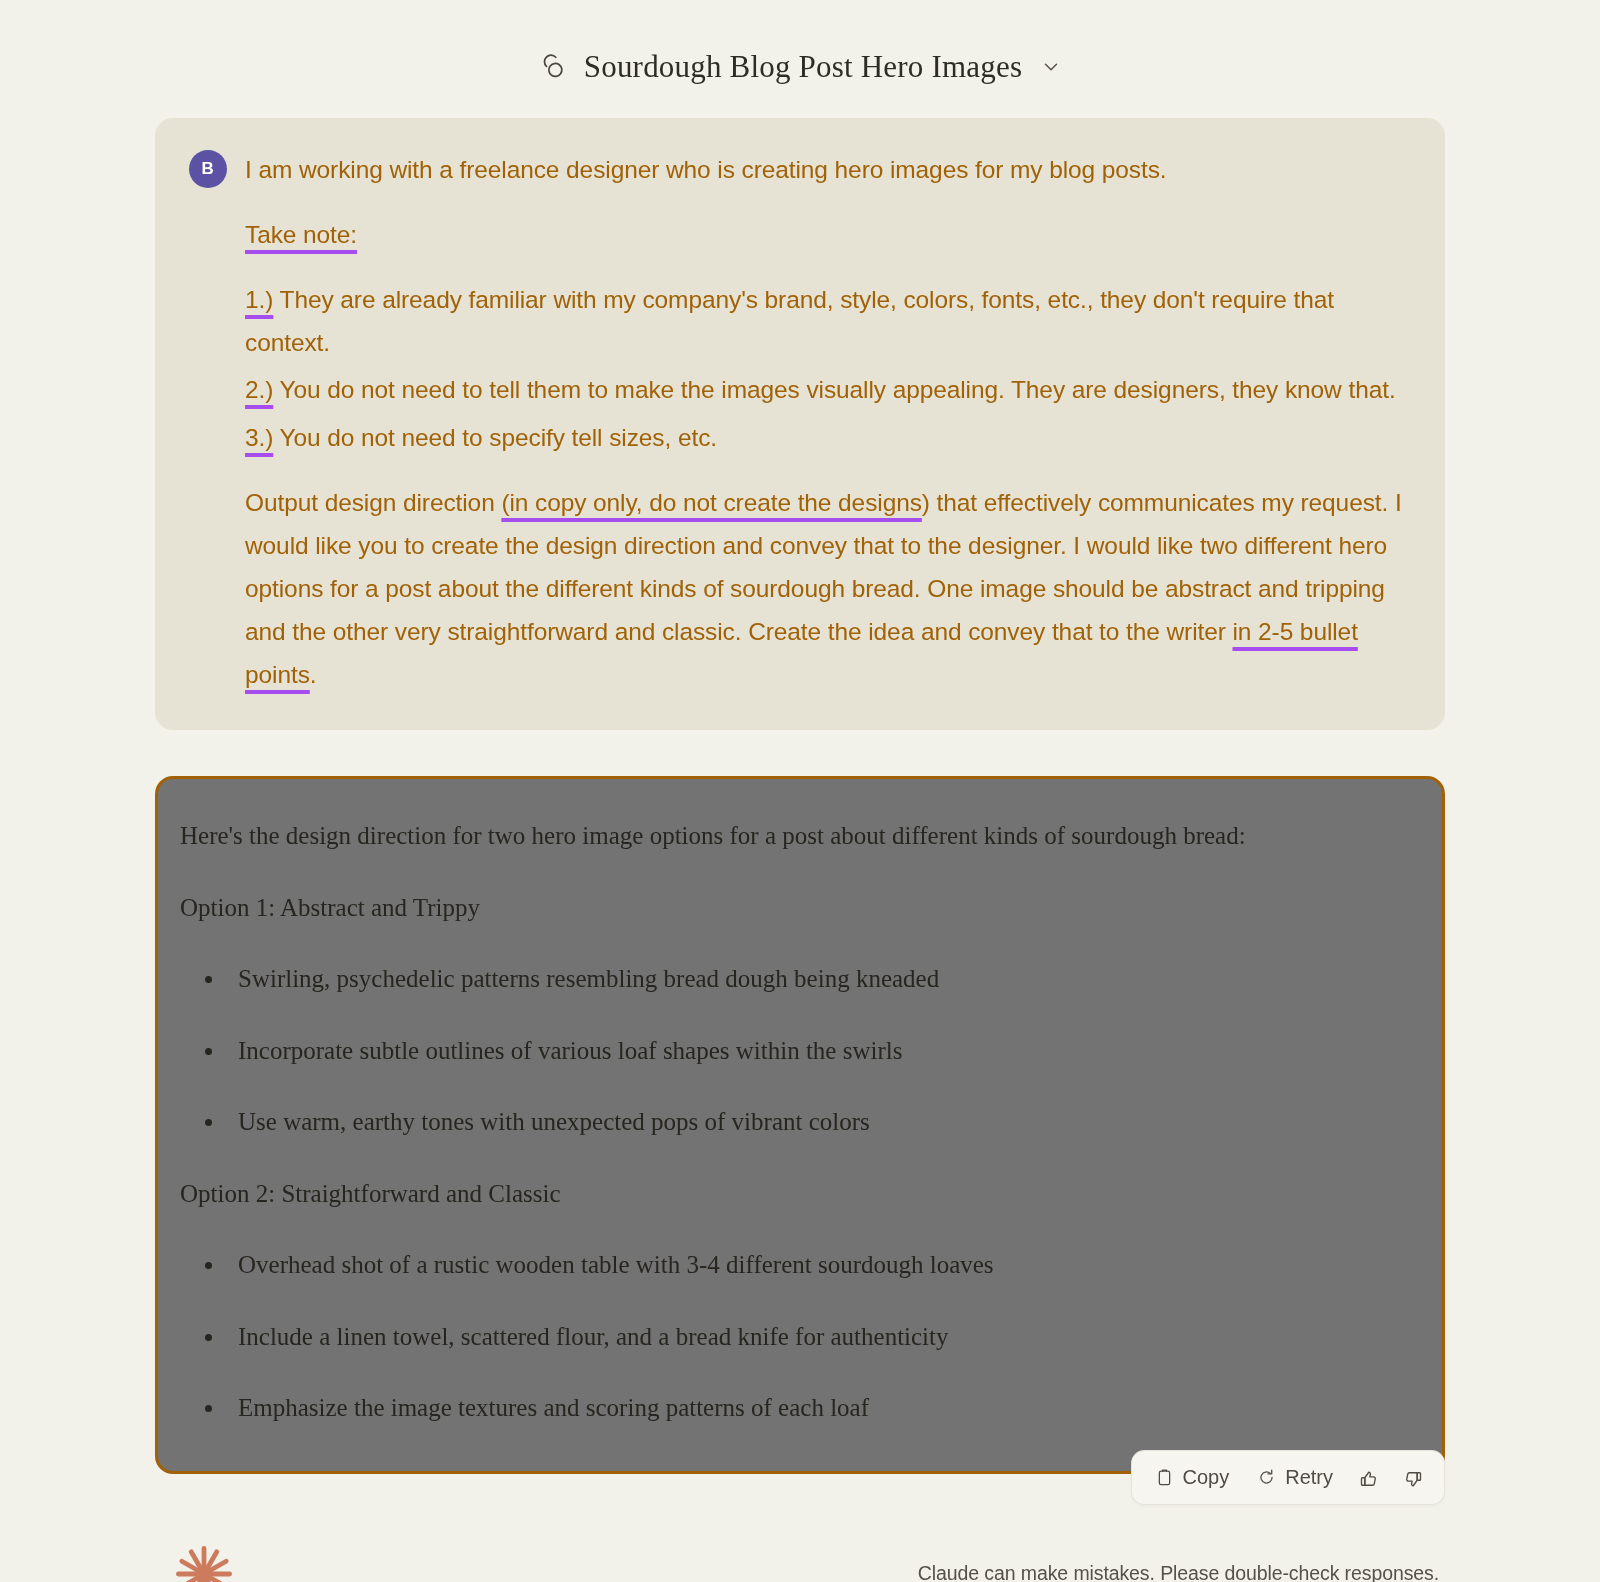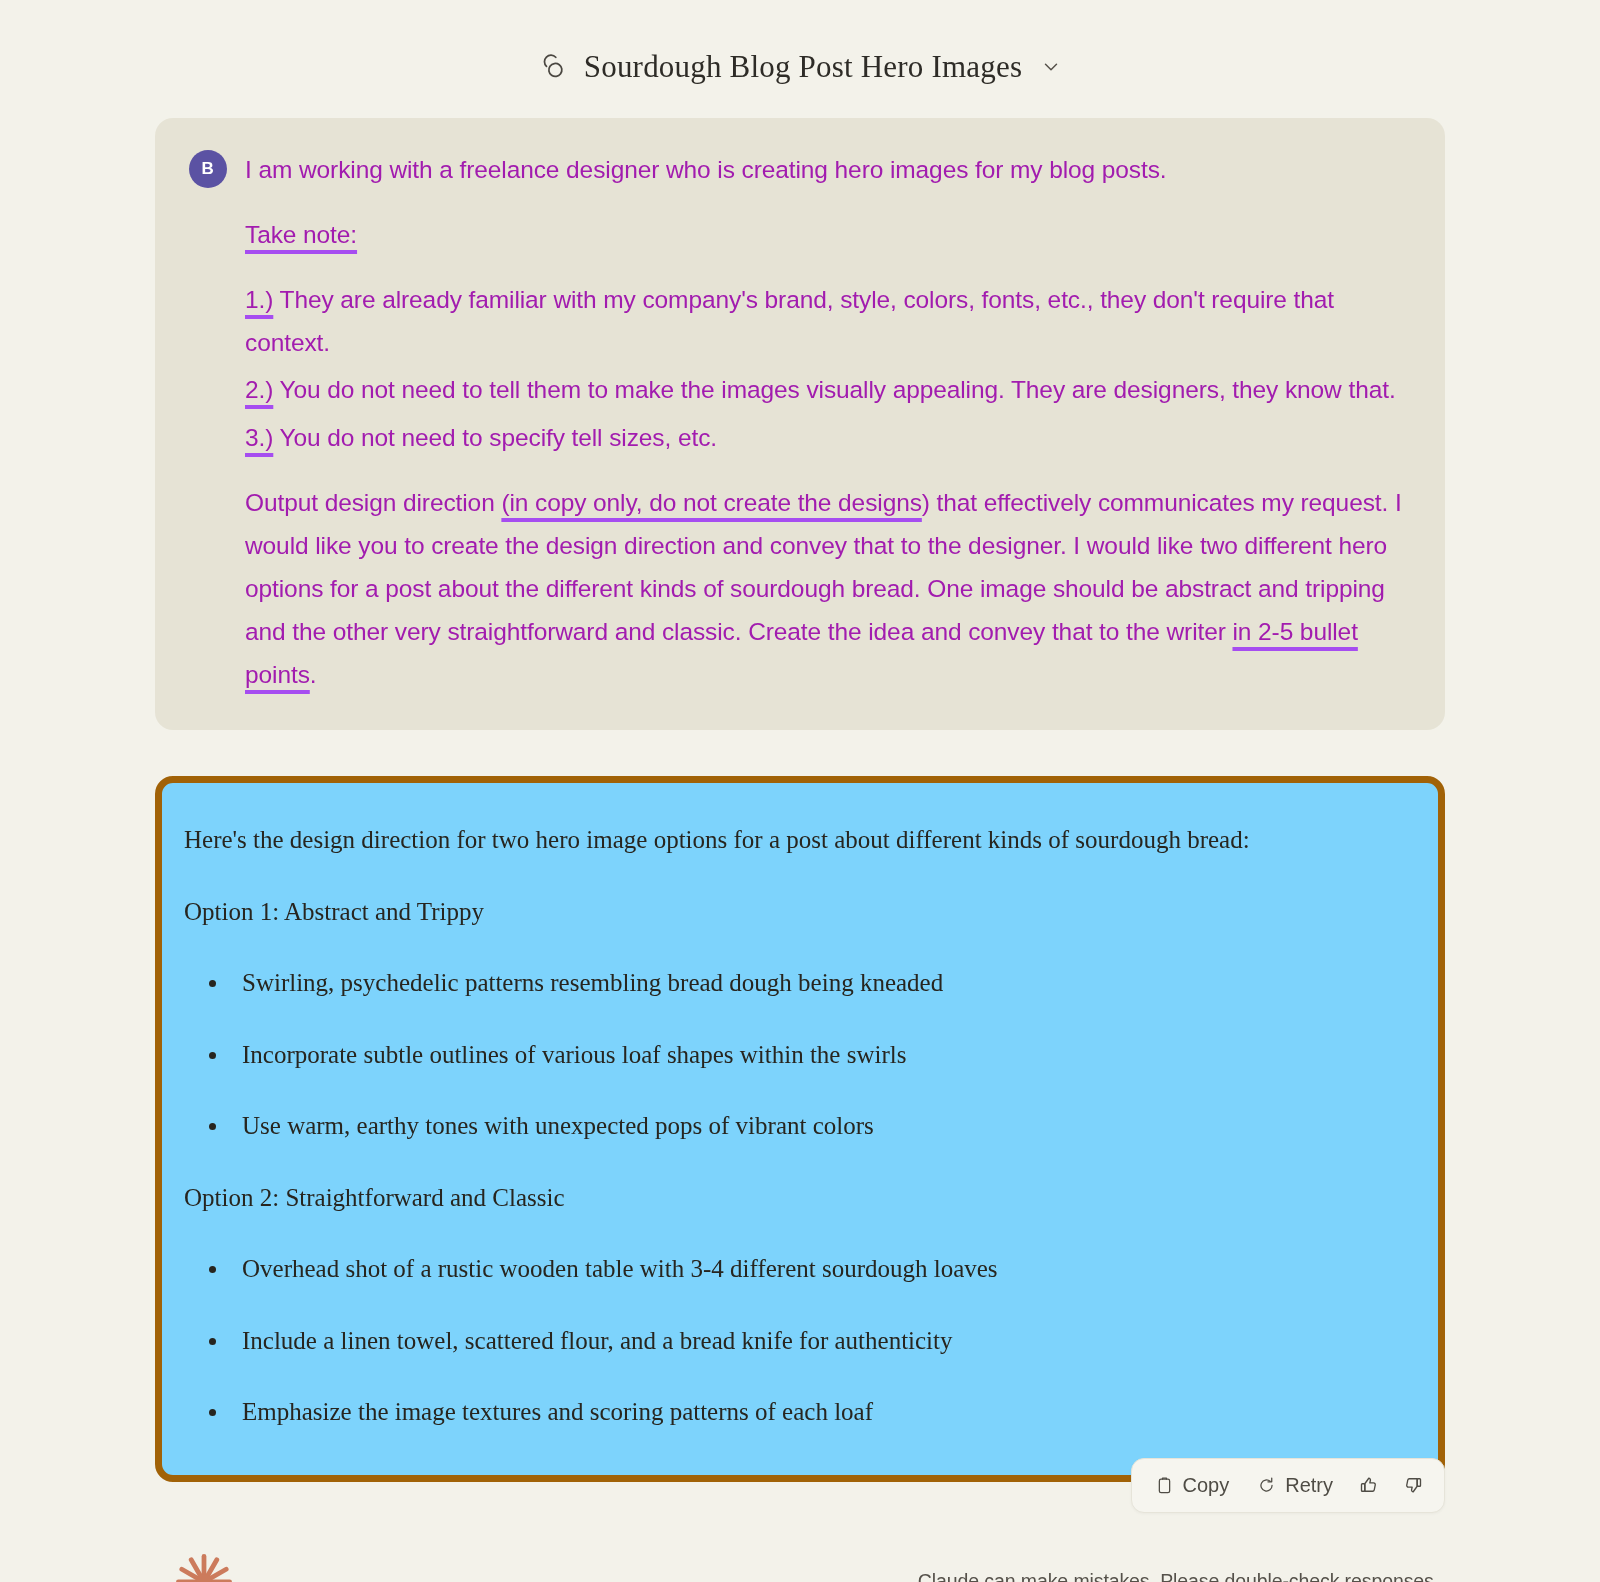--- a/index.html
+++ b/index.html
@@ -89,43 +89,43 @@
     justify-content: center;
     font-size: 17px;
     font-weight: 700;
     letter-spacing: 0.5px;
     margin-top: 2px;
     margin-right: 18px;
   }
   .user-body {
     flex: 1 1 auto;
     min-width: 0;
-    color: #a21caf;
+    color: #a16207;
     font-size: 24.5px;
     line-height: 1.76;
     letter-spacing: -0.1px;
   }
   .user-body p {
     margin: 0 0 22px 0;
   }
   .user-body p:last-child { margin-bottom: 0; }
   .tight { margin-bottom: 4px !important; }
 
   .u {
     text-decoration: underline;
     text-decoration-color: #a64df0;
     text-decoration-thickness: 4px;
     text-underline-offset: 7px;
   }
 
   
   .assistant-message {
     margin-top: 46px;
-    background: #7dd3fc;
-    border: 7px solid #a16207;
+    background: #737373;
+    border: 3px solid #a16207;
     border-radius: 18px;
     padding: 34px 36px 40px 22px;
     box-sizing: border-box;
     font-family: "Liberation Serif", serif;
     color: #27251f;
   }
   .assistant-body {
     font-size: 25px;
     line-height: 1.82;
     padding-left: 0;
@@ -160,21 +160,21 @@
     width: 1290px;
     margin: 0 auto;
     display: flex;
     justify-content: flex-end;
     margin-top: -24px;
     position: relative;
     z-index: 5;
   }
   .toolbar {
     display: inline-flex;
-    align-items: center;
+    align-items: flex-end;
     gap: 6px;
     background: #f6f5ef;
     border: 1px solid #e6e4d9;
     border-radius: 13px;
     padding: 9px 12px;
     box-shadow: 0 1px 3px rgba(0,0,0,0.04);
   }
   .tb-btn {
     display: inline-flex;
     align-items: center;

